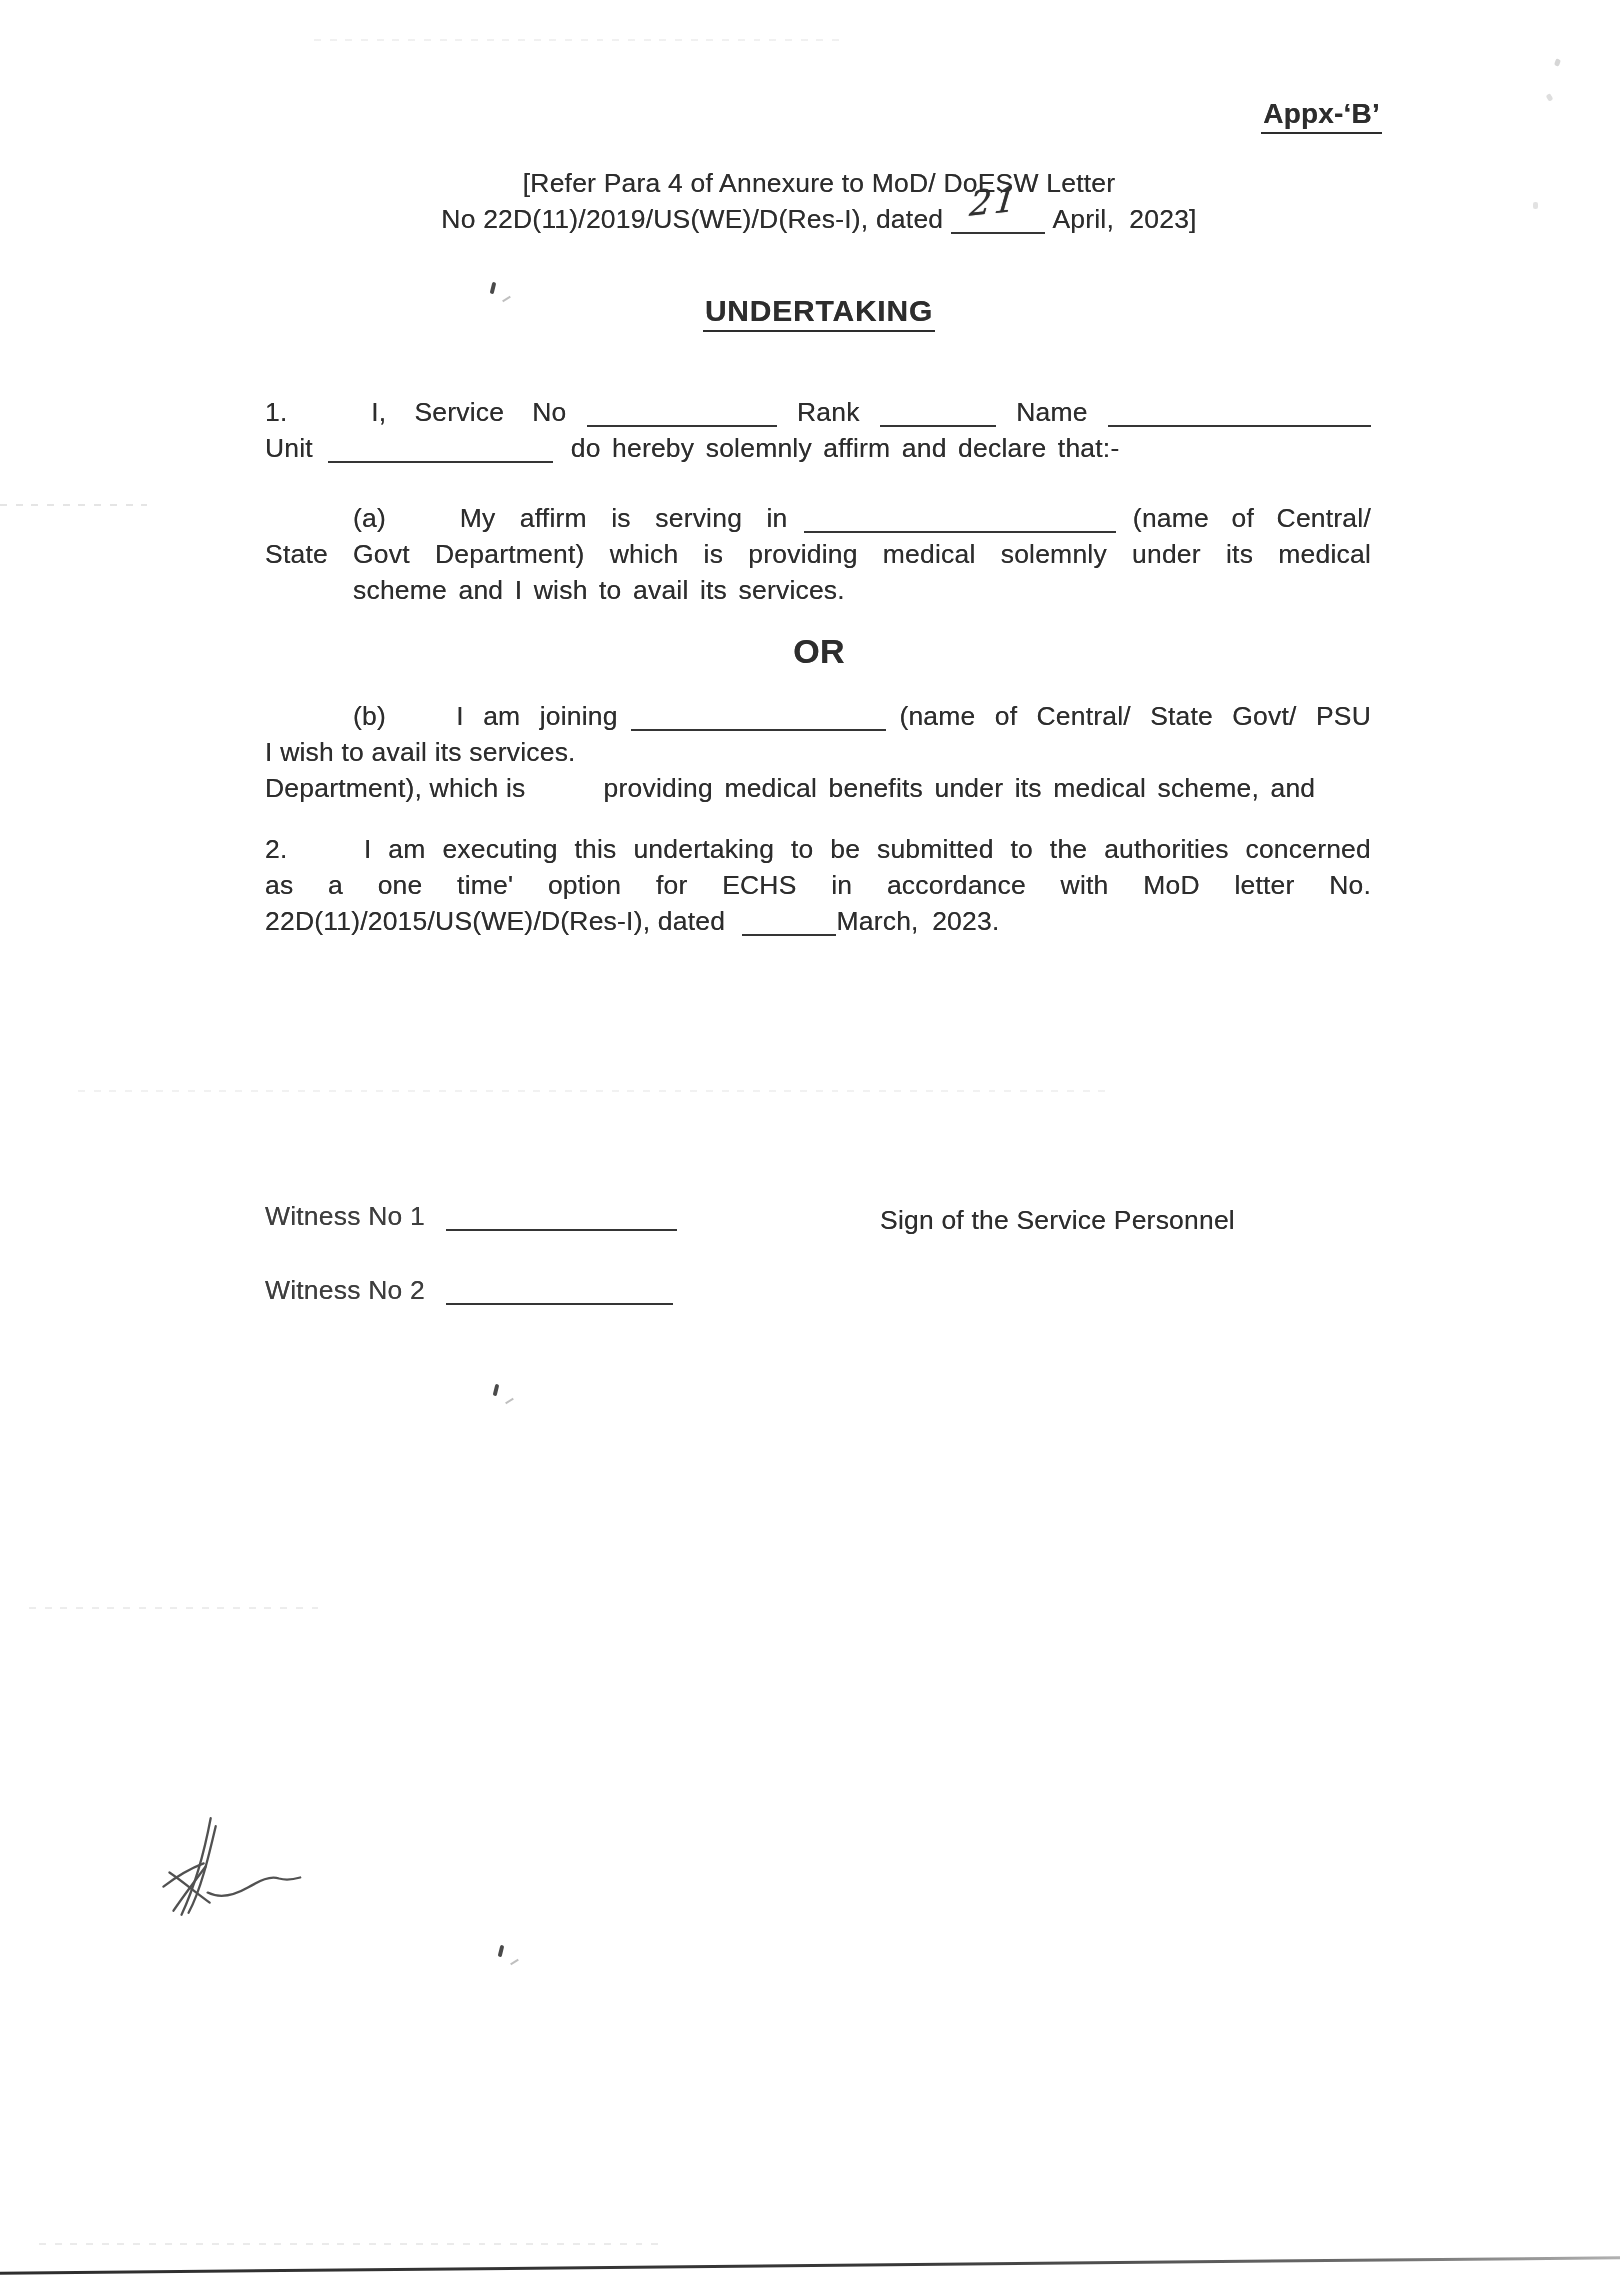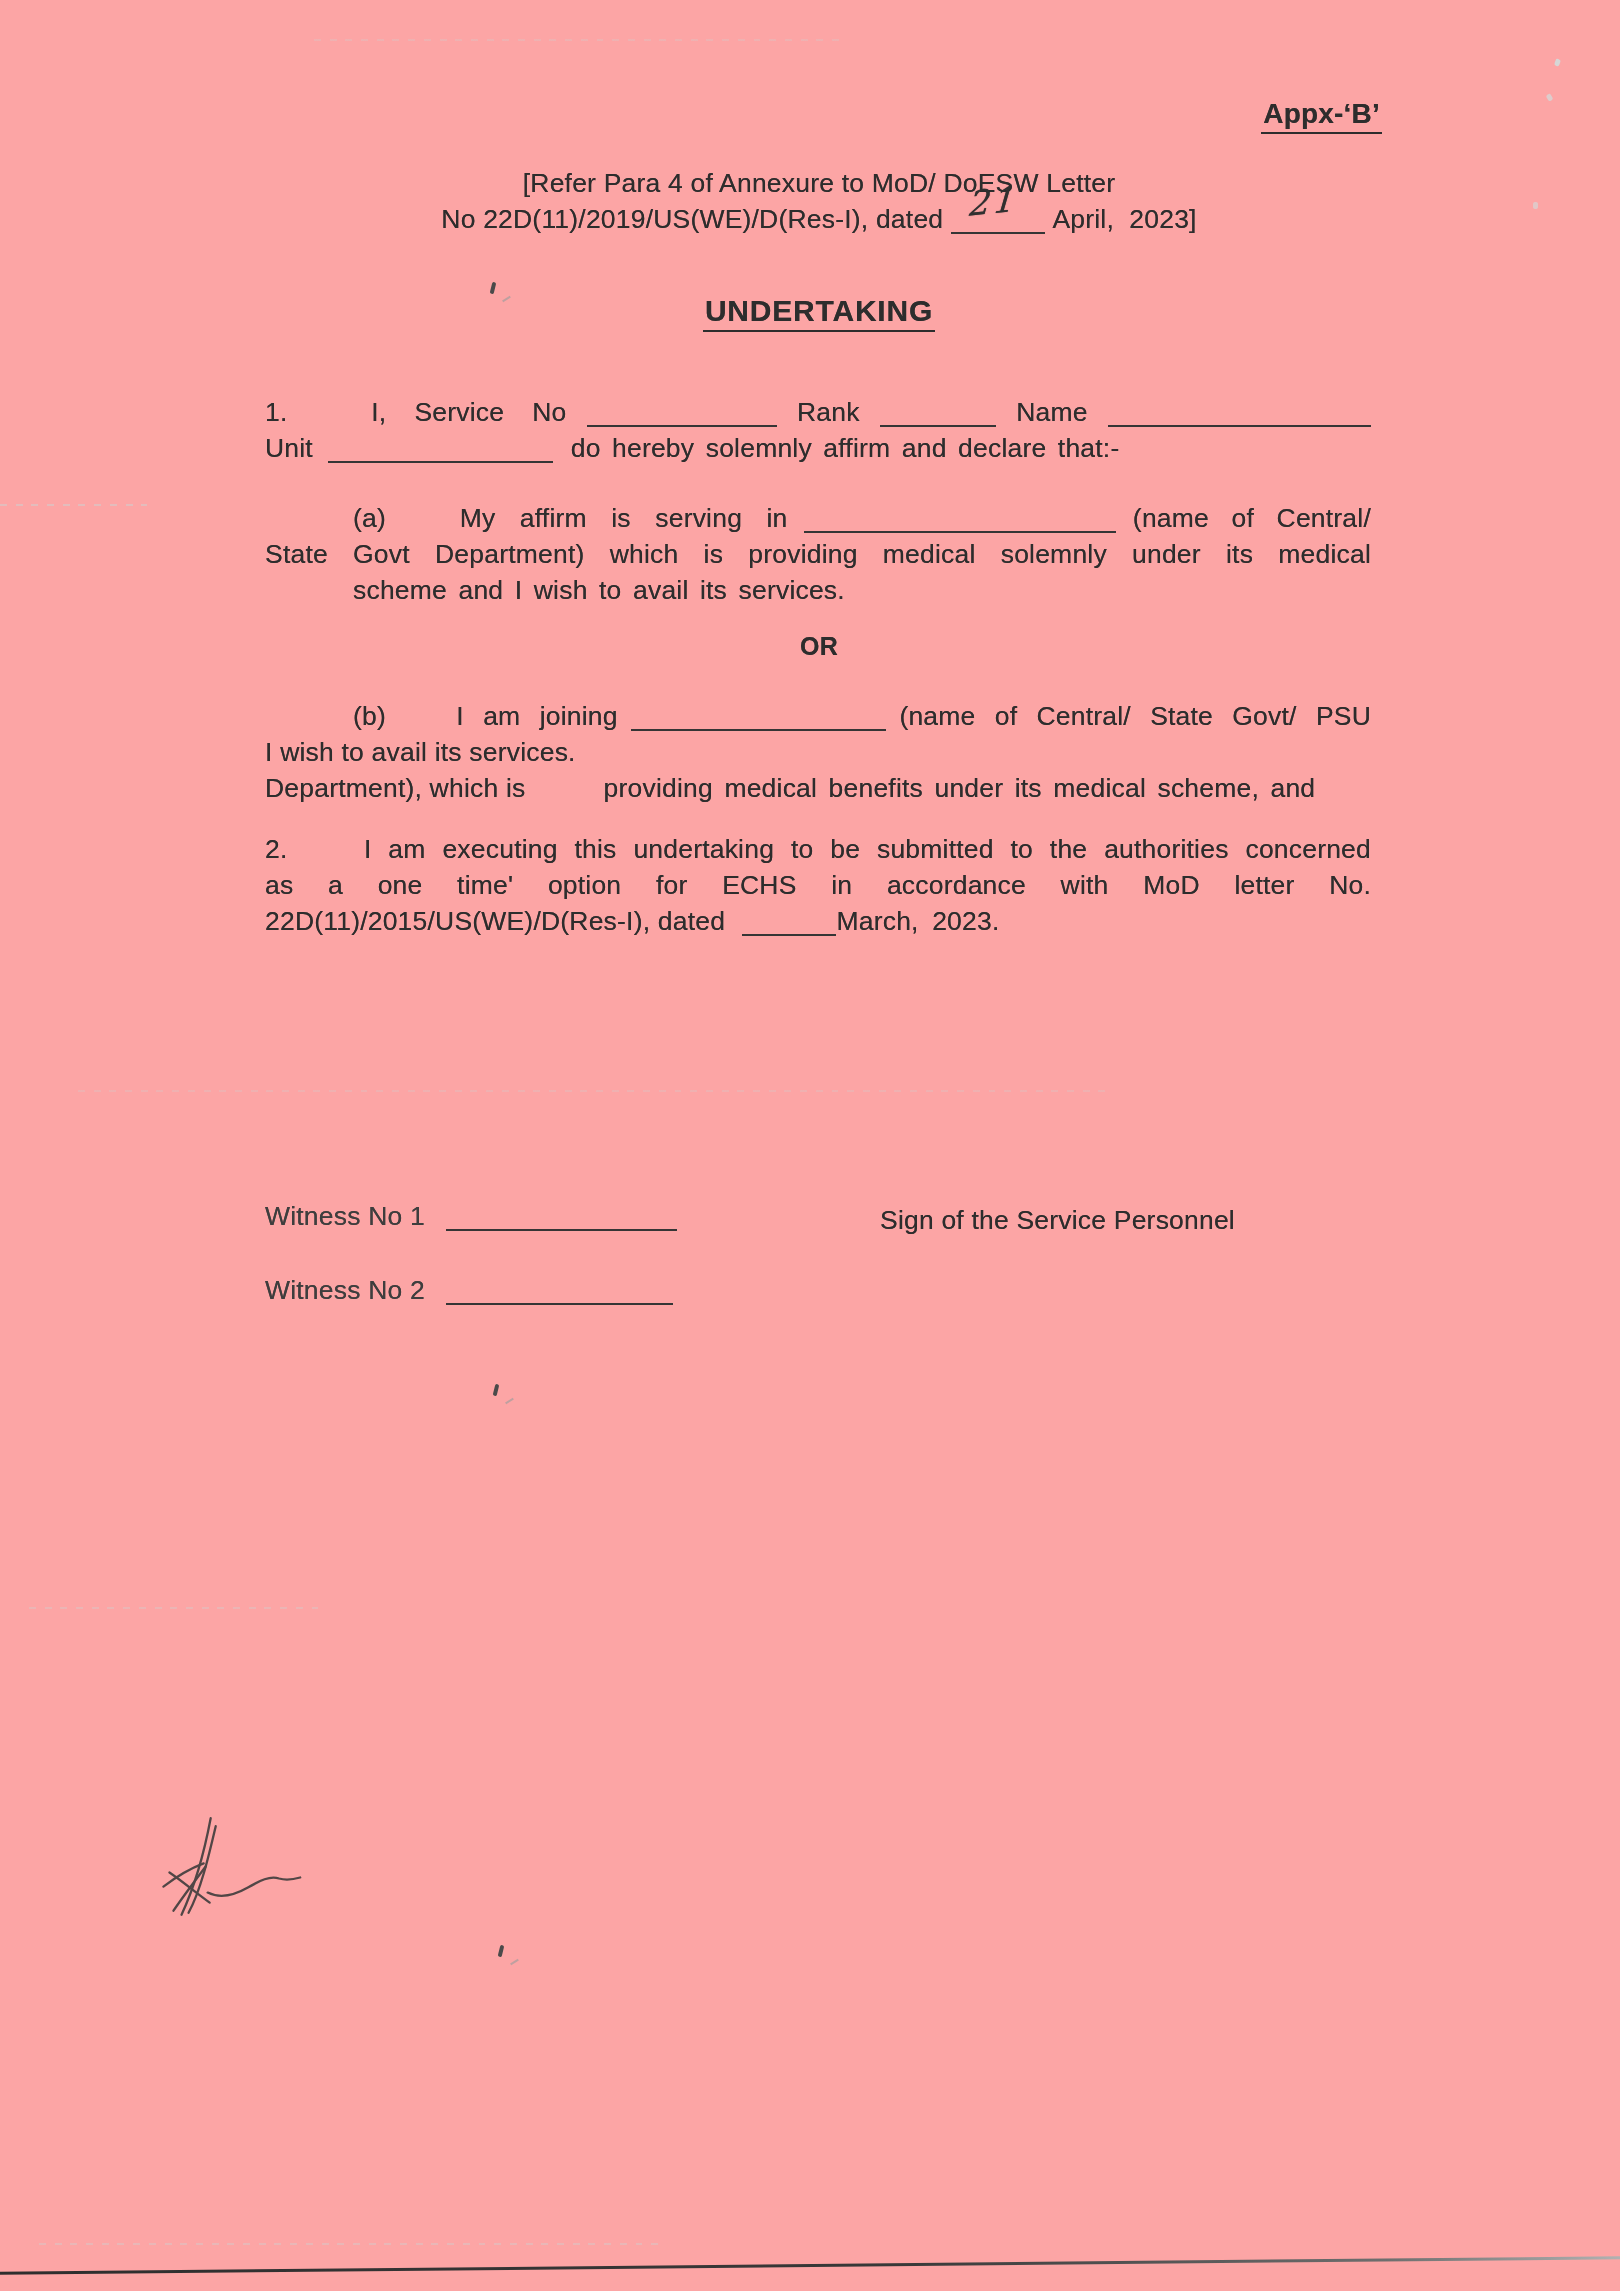--- a/index.html
+++ b/index.html
@@ -1,17 +1,17 @@
 <!DOCTYPE html>
 <html><head>
 <meta charset="utf-8">
 <style>
   html,body{margin:0;padding:0;background:#e9e9e9;}
   .page{
-    position:relative; width:1620px; height:2292px; background:#fca5a5;
+    position:relative; width:1620px; height:2292px; background:#ffffff;
     font-family:"Liberation Sans", sans-serif; font-size:26.5px; color:#2d2d2d;
     letter-spacing:0.2px; overflow:hidden;
     text-shadow:0 0 0.6px rgba(45,45,45,.75);
   }
   .abs{position:absolute;}
   .line{line-height:36px; white-space:nowrap;}
   .jline{line-height:36px; width:1106px; text-align:justify; text-align-last:justify;}
   .body-col{left:265px; width:1108px;}
   .blank{display:inline-block; height:9.8px; vertical-align:-5.9px; border-bottom:2.5px solid #353535;}
   .num{display:inline-block; width:86px;}
@@ -24,21 +24,21 @@
   .appx{font-size:28px;}
   .title-row{text-align:center; font-size:30px; letter-spacing:0.8px;}
   .ref-block{text-align:right; line-height:36px;}
   .date-blank{position:relative; width:94px;}
   .handwritten{
     position:absolute; left:19.6px; top:-39px;
     font-family:"DejaVu Serif", serif; font-style:italic; font-size:34px;
     color:#303030; transform:rotate(-6deg) skewX(-12deg); letter-spacing:2.9px;
     text-shadow:0 0 0.8px rgba(40,40,40,.8);
   }
-  .or-row{text-align:center; font-size:25px;}
+  .or-row{text-align:center; font-size:34px;}
   .witness{color:#3e3e3e;}
   .gap64{display:inline-block; width:63px;}
   .dash{position:absolute; height:2px; background:repeating-linear-gradient(90deg,#cfcfcf 0 6.9px, transparent 6.9px 15.7px);}
   .speck{position:absolute; width:25.5px; height:29px;}
   .speck .t1{position:absolute; left:5.9px; top:2px; width:3.9px; height:11.8px; background:#4a4a4a; border-radius:2px; transform:rotate(14deg);}
   .speck .t2{position:absolute; left:16.7px; top:17.6px; width:8.8px; height:0; border-top:2px solid #9d9d9d; transform:rotate(-32deg); opacity:.65;}
   .edge-speck{position:absolute; background:#d6d6d6; width:4.9px; height:6.9px; border-radius:2px;}
   .page-edge{position:absolute; left:-5.9px; top:2264px; width:1639px; height:2.9px;
     background:linear-gradient(90deg,#2e2e2e 0%,#383838 55%,#6e6e6e 85%,#b5b5b5 100%);
     transform:rotate(-0.55deg);}

